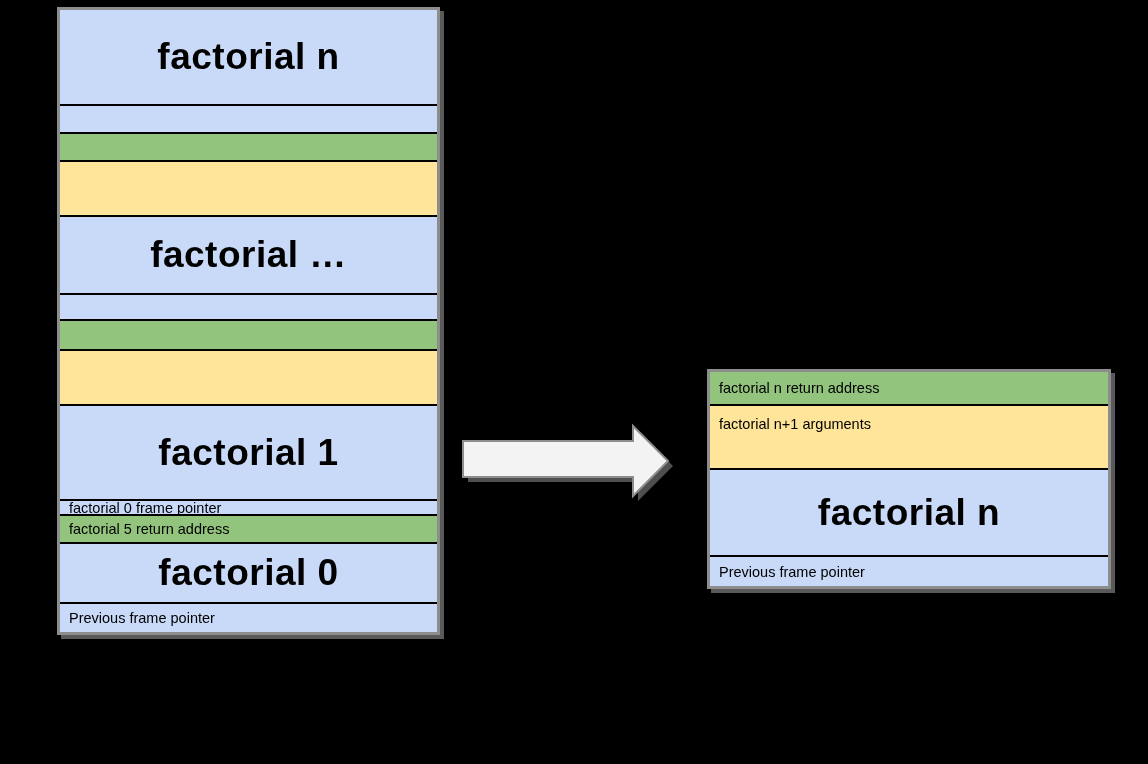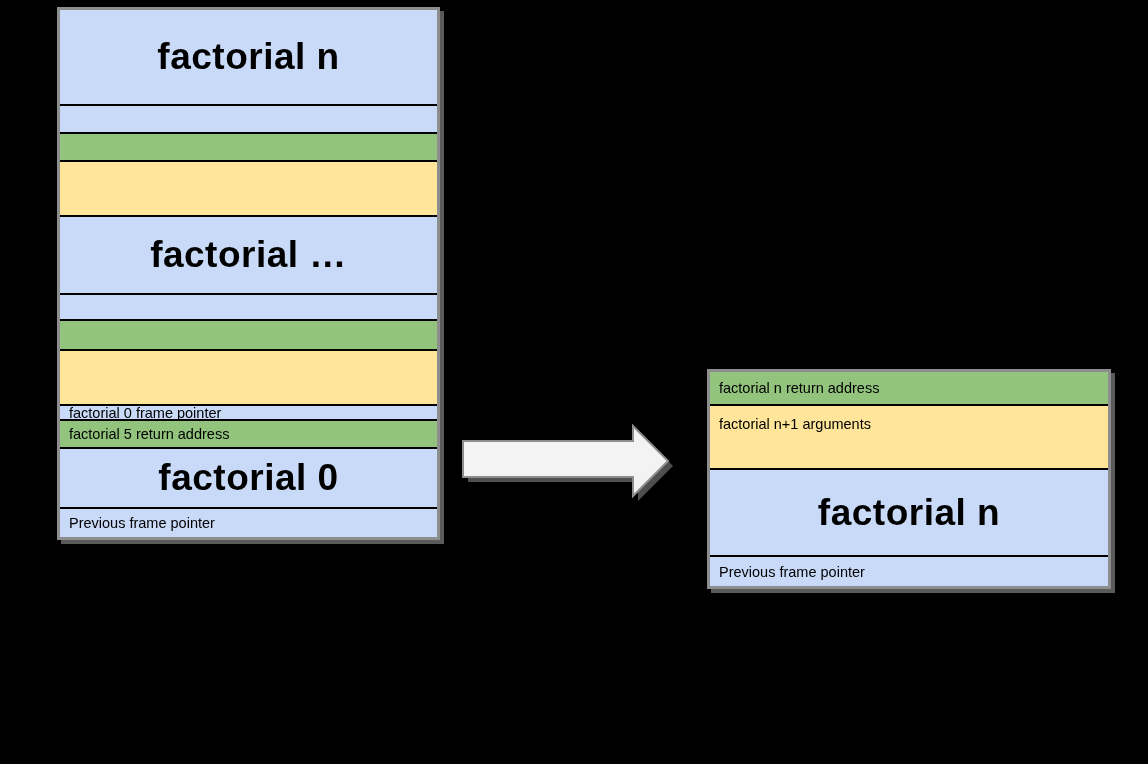--- a/index.html
+++ b/index.html
@@ -42,20 +42,21 @@
 
   <div class="box left-stack">
     <div class="row blue title ls1">factorial n</div>
     <div class="row blue ls2"></div>
     <div class="row green ls3"></div>
     <div class="row yellow ls4"></div>
     <div class="row blue title ls5">factorial …</div>
     <div class="row blue ls6"></div>
     <div class="row green ls7"></div>
     <div class="row yellow ls8"></div>
+    <div class="row blue title ls9">factorial 1</div>
     <div class="row blue small ls10">factorial 0 frame pointer</div>
     <div class="row green small ls11">factorial 5 return address</div>
     <div class="row blue title ls13">factorial 0</div>
     <div class="row blue small ls14">Previous frame pointer</div>
   </div>
 
   <svg class="arrow-svg" width="230" height="100" viewBox="0 0 230 100">
     <polygon points="16,34 186,34 186,19 221,54 186,89 186,70 16,70" fill="#4f4f4f" stroke="none"></polygon>
     <polygon points="11,29 181,29 181,14 216,49 181,84 181,65 11,65" fill="#f3f3f3" stroke="#8d8d8d" stroke-width="2"></polygon>
   </svg>

